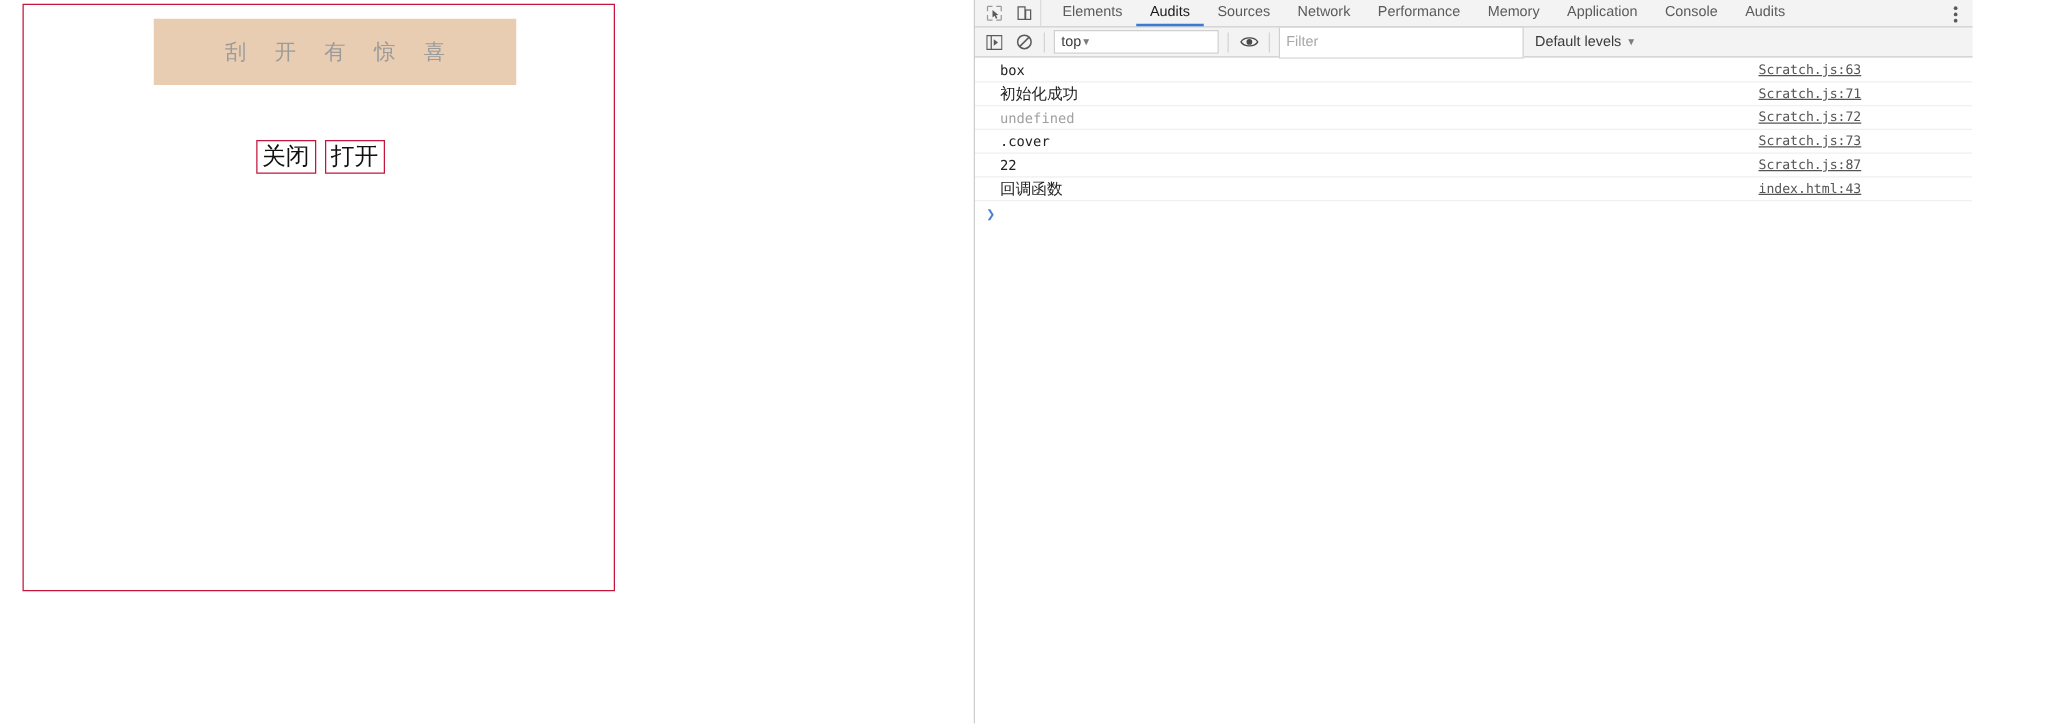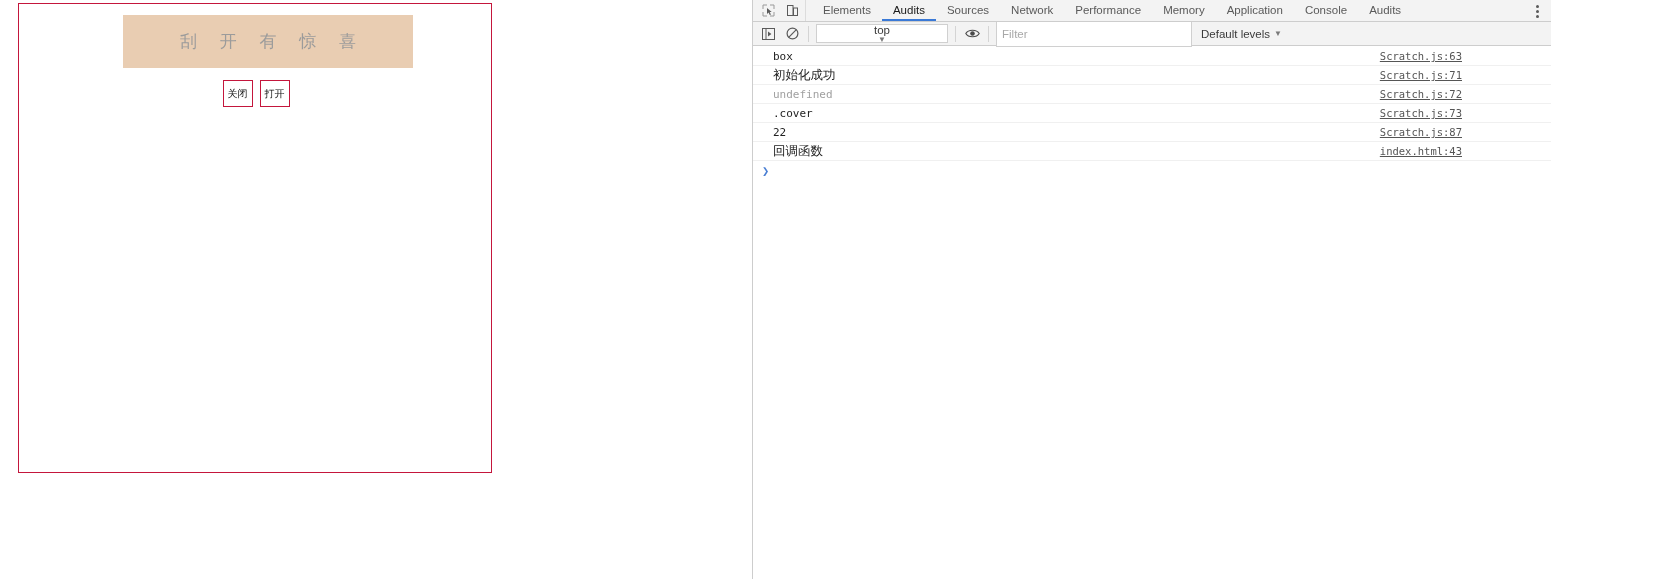--- a/index.html
+++ b/index.html
@@ -62,32 +62,33 @@
   #scratch-buttons {
     margin-top: 12px;
     display: flex;
     gap: 7px;
     justify-content: center;
   }
   .page-btn {
     border: 1px solid #c4163c;
     background: #ffffff;
     color: #111111;
-    font-size: 10px;
+    font-size: 19px;
     font-family: "Liberation Sans", sans-serif;
     padding: 4px 4px;
     line-height: 17px;
     cursor: pointer;
     box-sizing: border-box;
+    margin-top: 32px;
   }
 
   
   #devtools {
     position: absolute;
-    left: 752px;
+    left: 779px;
     top: 0;
     width: 799px;
     height: 579px;
     background: #ffffff;
     border-left: 1px solid #cdcdcd;
     box-sizing: border-box;
     font-family: "Liberation Sans", sans-serif;
   }
 
   
@@ -175,31 +176,30 @@
   }
   .fb-sep {
     width: 1px;
     height: 16px;
     background: #d4d4d4;
     margin: 0 7px;
   }
   #dt-context-select {
     display: flex;
     align-items: center;
-    justify-content: center;
+    justify-content: flex-start;
     width: 132px;
     height: 19px;
     background: #ffffff;
     border: 1px solid #d0d0d0;
     box-sizing: border-box;
     padding: 0 5px;
     font-size: 11.5px;
     color: #3a3a3a;
     cursor: pointer;
-    flex-direction: column;
   }
   .caret {
     font-size: 8px;
     color: #7a7a7a;
     line-height: 1;
   }
   #dt-filter-input {
     width: 196px;
     height: 19px;
     background: #ffffff;

